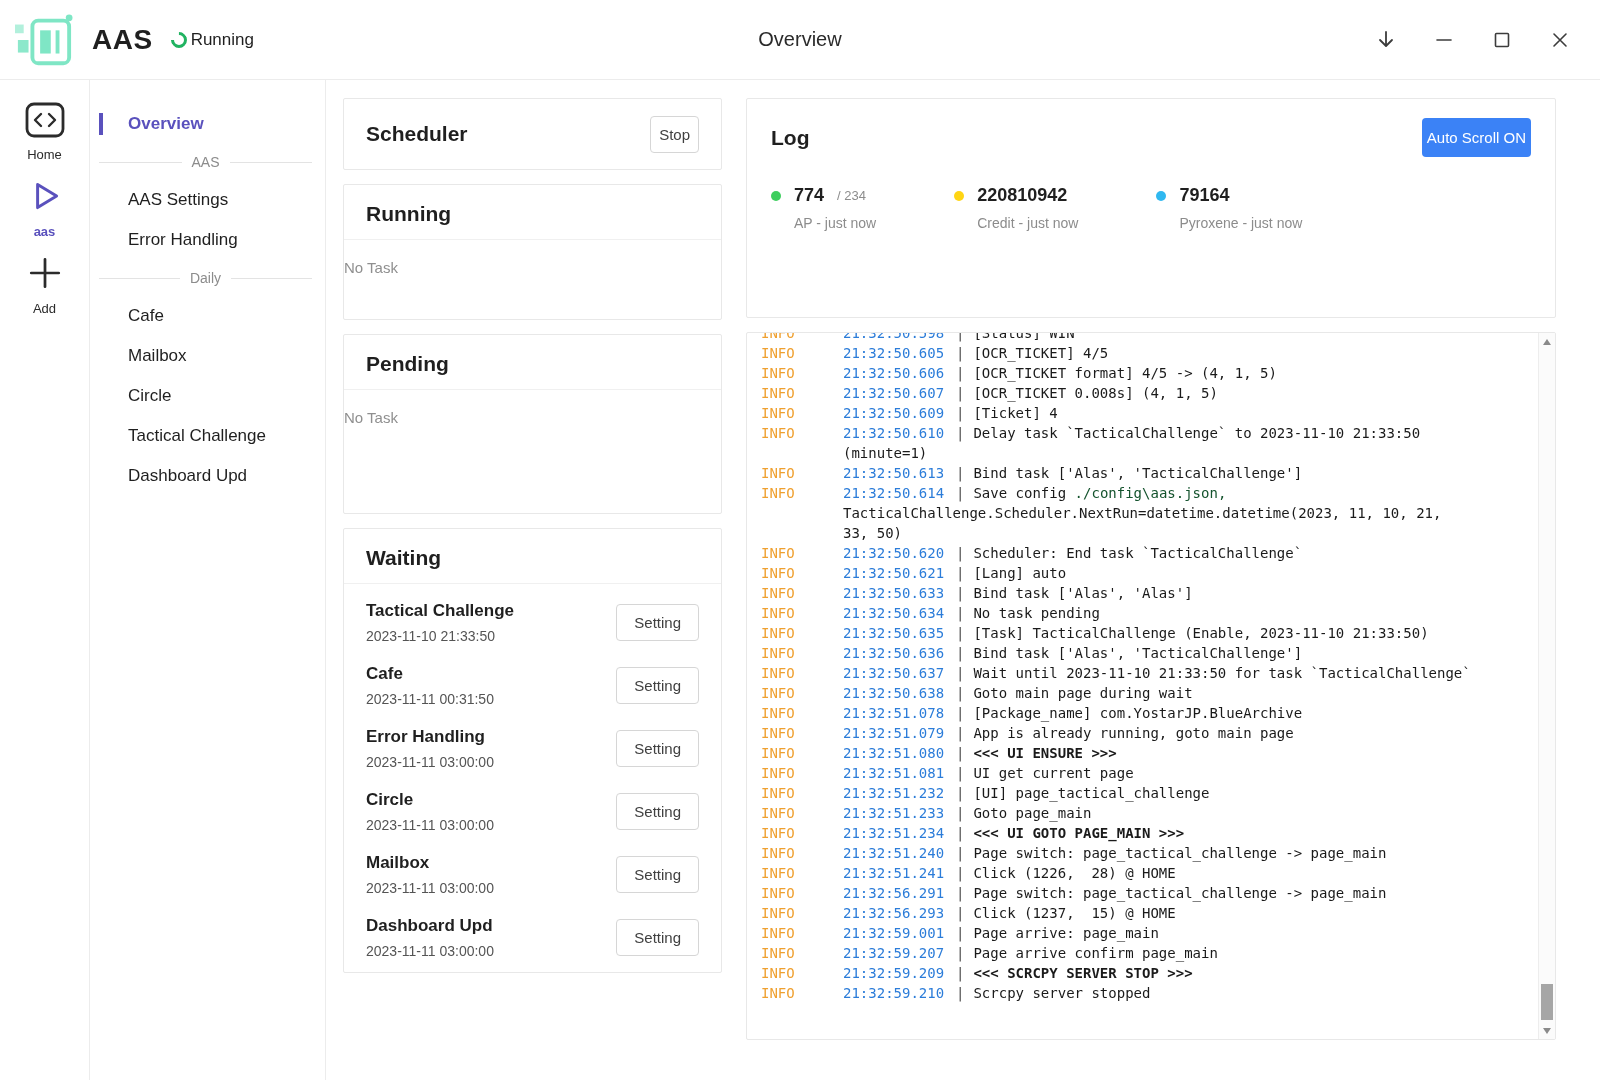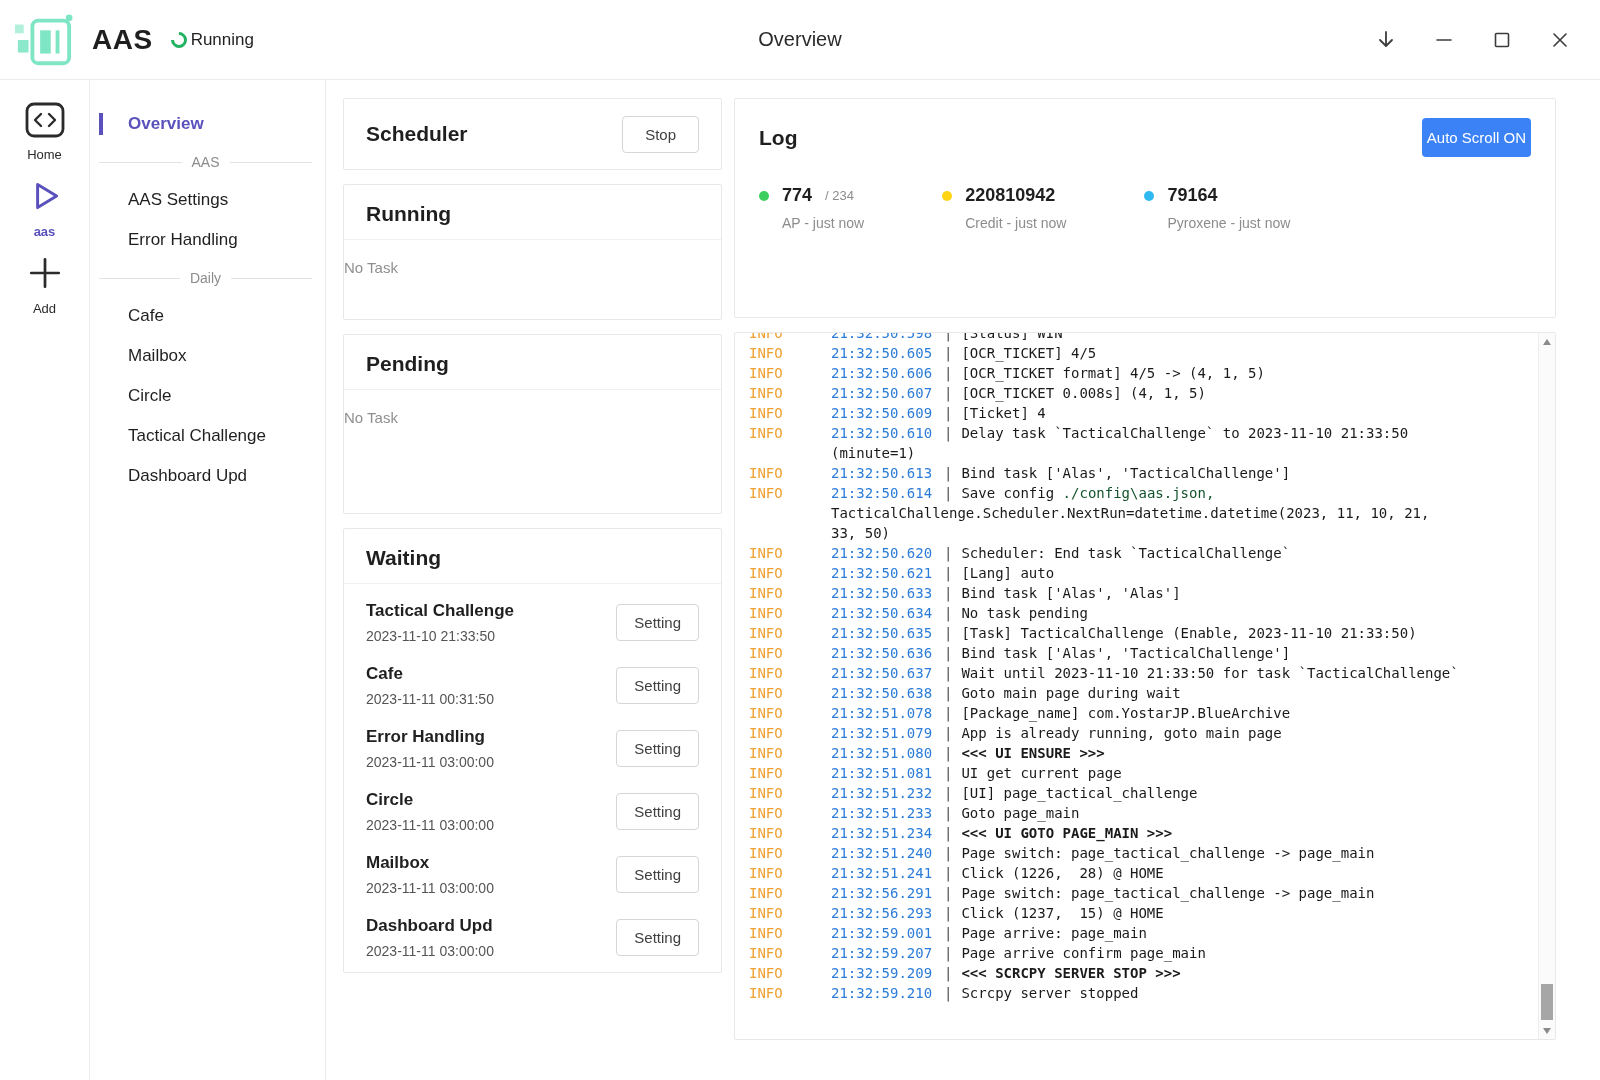--- a/index.html
+++ b/index.html
@@ -45,30 +45,30 @@
 
   .menu { width:236px; flex:none; border-right:1px solid #ececec; padding-top:24px; }
   .menu-item { font-size:17px; padding:10px 10px 10px 38px; cursor:pointer; position:relative; color:#1f1f1f; }
   .menu-item.active { color:#5a51bd; font-weight:bold; }
   .menu-item.active::before {
     content:""; position:absolute; left:9px; top:9px; bottom:9px; width:4px; background:#5a51bd;
   }
   .menu-divider { display:flex; align-items:center; gap:10px; padding:10px 13px 10px 9px; color:#8c8c8c; font-size:14px; }
   .menu-divider .line { flex:1; height:1px; background:#e3e3e3; }
 
-  .content { flex:1; min-width:0; display:flex; gap:12px; padding:18px 44px 0 17px; }
+  .content { flex:1; min-width:0; display:flex; gap:24px; padding:18px 44px 0 17px; }
   .left-col { width:379px; flex:none; display:flex; flex-direction:column; gap:14px; }
   .right-col { flex:1; min-width:0; display:flex; flex-direction:column; gap:14px; }
 
   .card { border:1px solid #e8e8e8; border-radius:2px; background:#fff; }
   .card-title { font-size:21px; font-weight:bold; color:#1f1f1f; }
 
   .btn-outline {
     font-family:inherit; font-size:15px; color:#404040; background:#fff;
-    border:1px solid #d6d6d6; border-radius:4px; padding:9px 22px; cursor:pointer;
+    border:1px solid #d6d6d6; border-radius:4px; padding:9px 8px; cursor:pointer;
   }
   .btn-setting { padding:9px 17px; }
   .btn-primary {
     font-family:inherit; font-size:15px; color:#fff; background:#3b82f6;
     border:none; border-radius:4px; padding:11px 5px; cursor:pointer;
   }
 
   
   .scheduler-card { height:72px; display:flex; align-items:center; justify-content:space-between; padding:0 22px; }
   .running-card { height:136px; }

